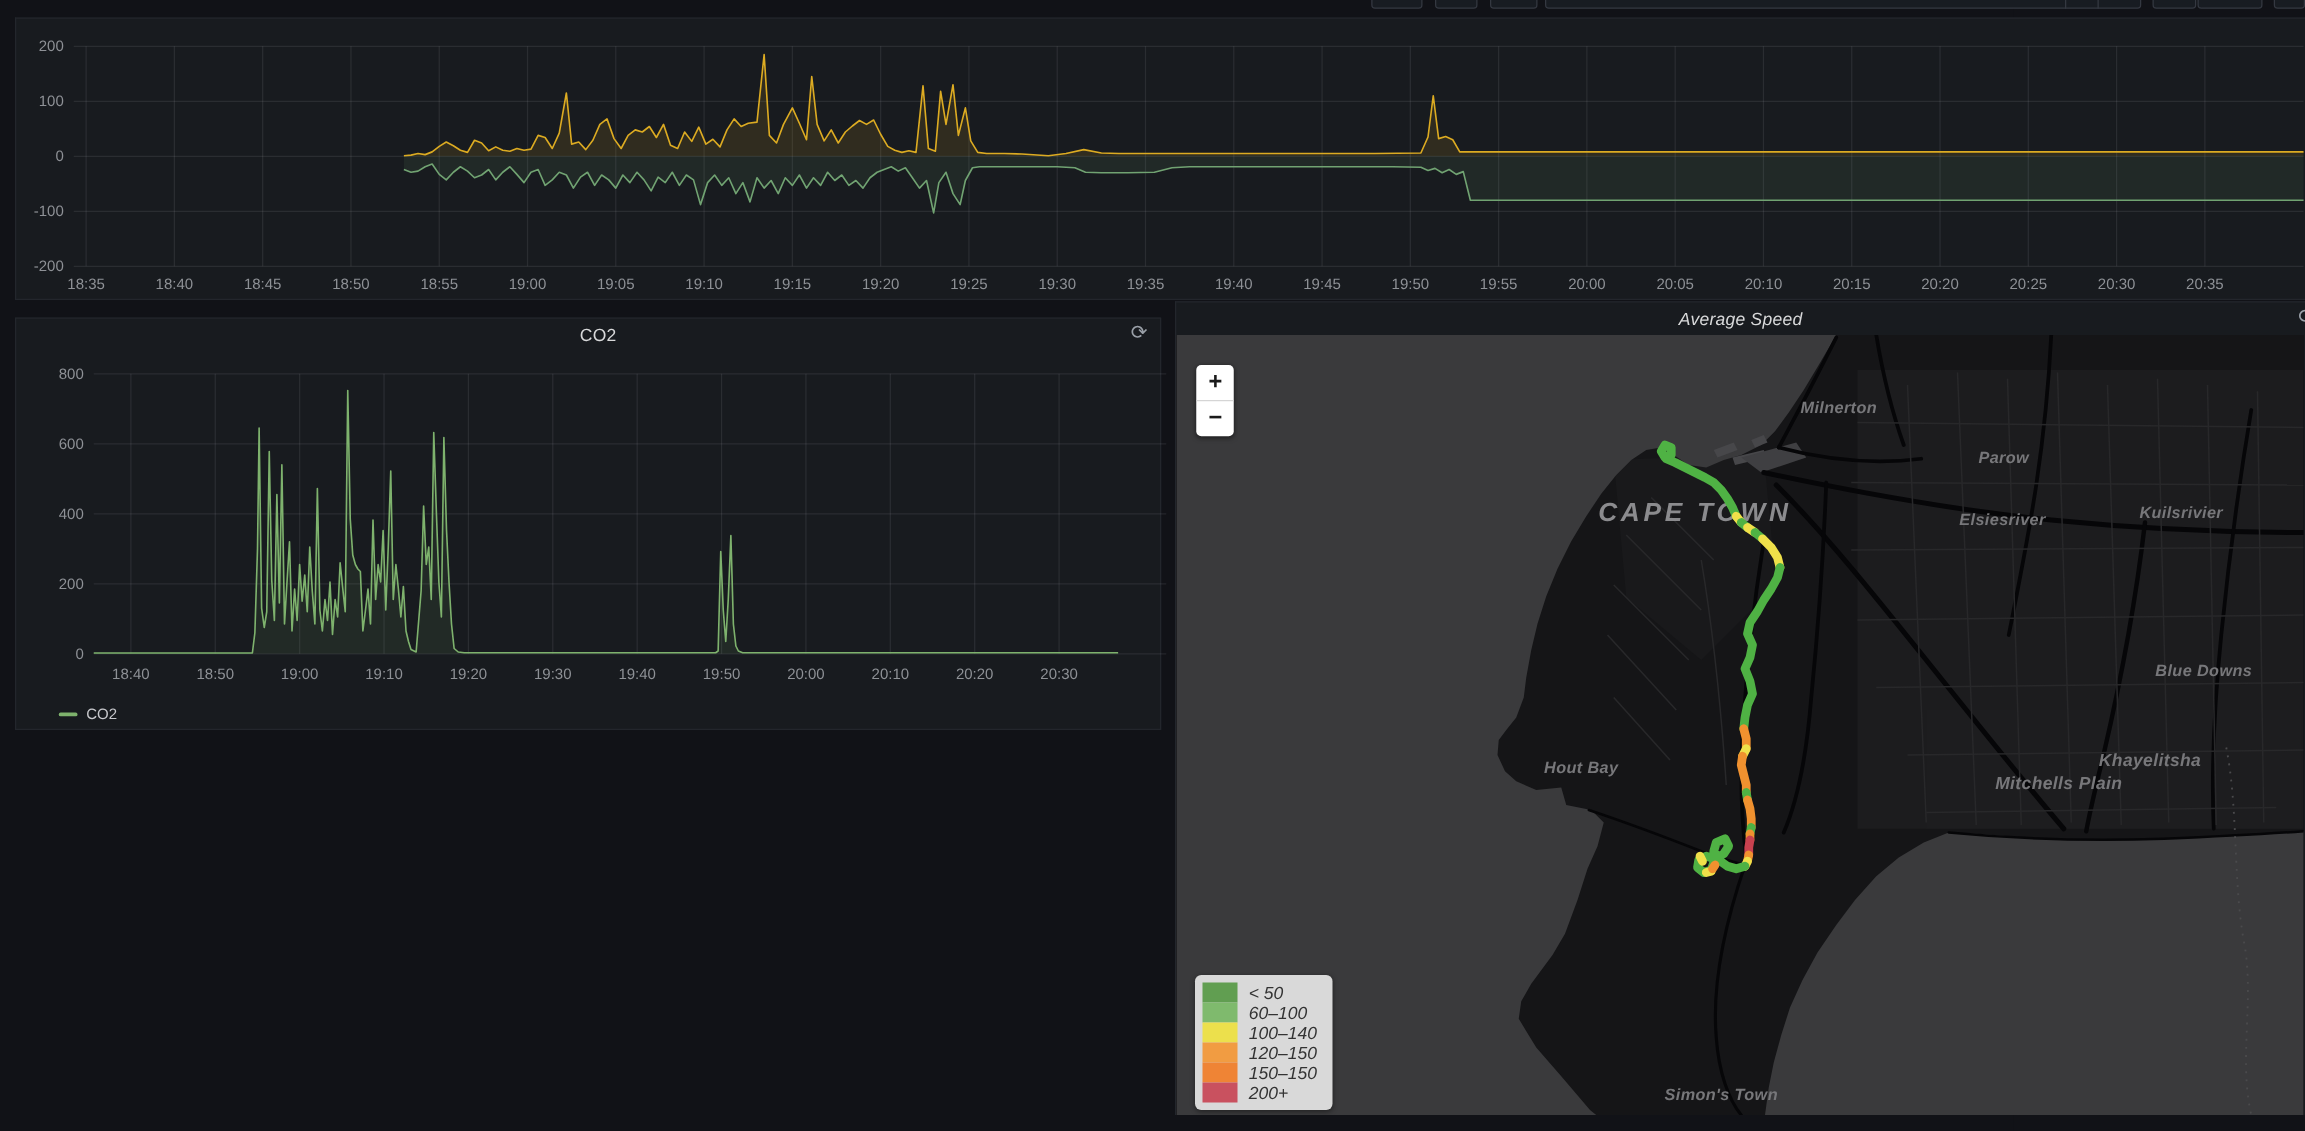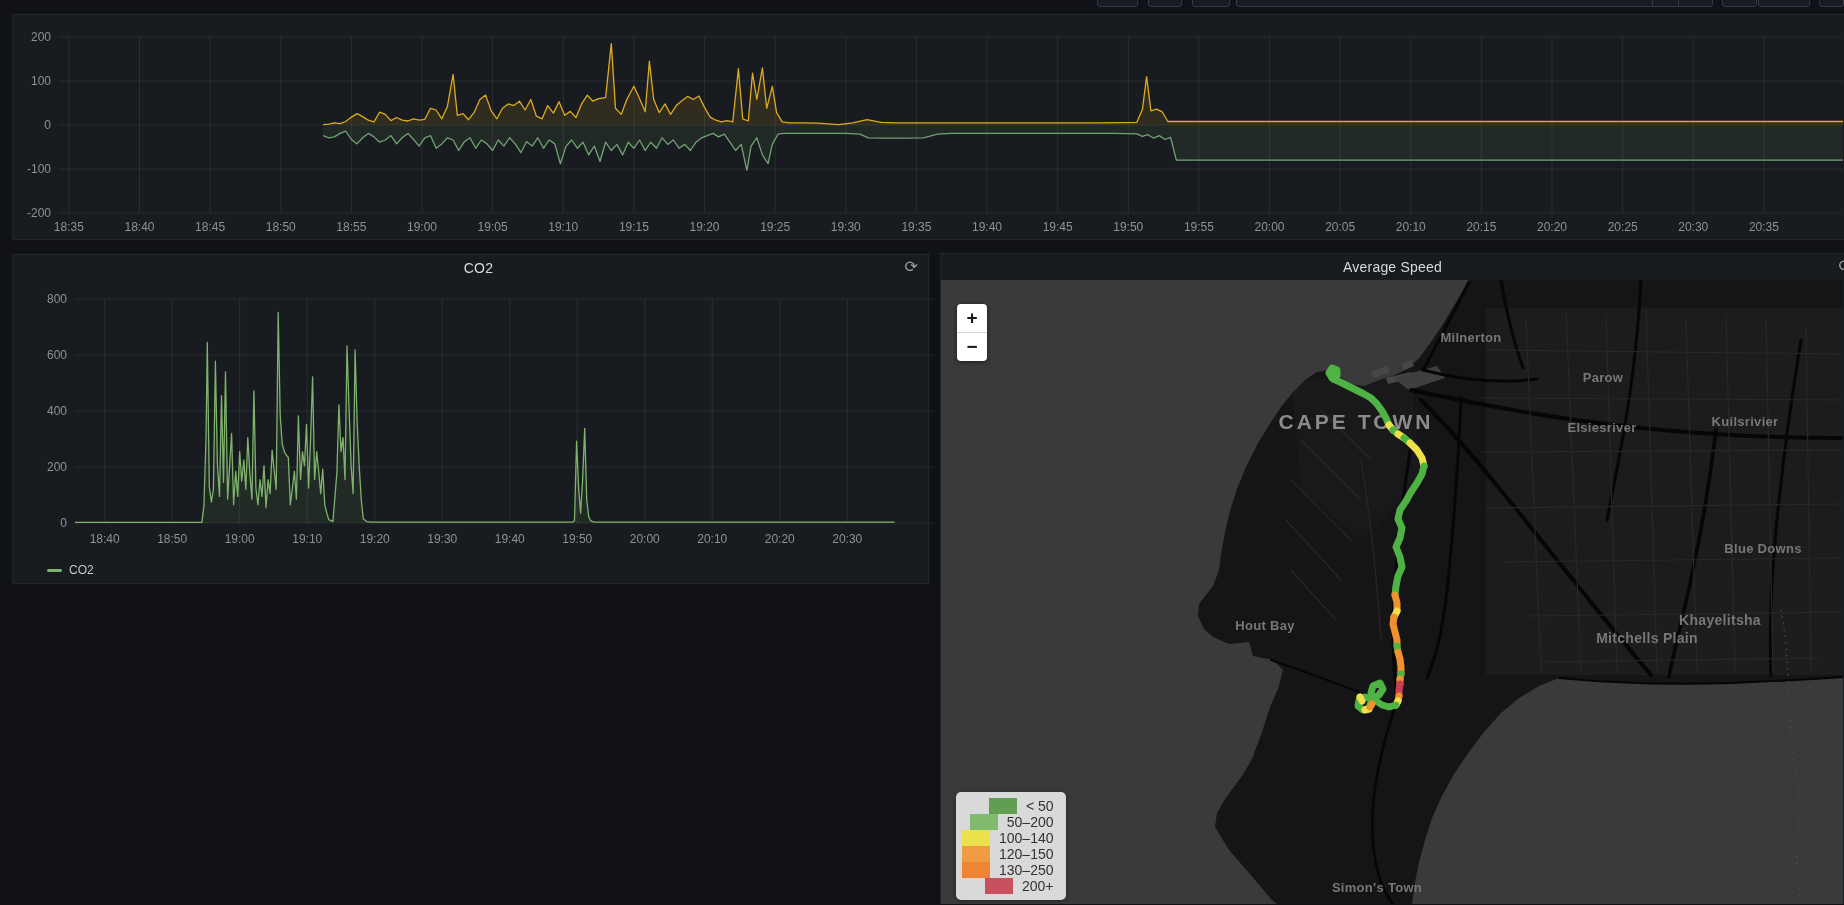--- a/index.html
+++ b/index.html
@@ -19,21 +19,21 @@
   .co2-legend-label{color:#c7c8cc;font-size:12px;}
   
   .map-body{position:relative;width:902px;height:624px;overflow:hidden;background:#151517;}
   .zoomctl{position:absolute;left:16px;top:24px;width:30px;background:#ffffff;border-radius:4px;
     box-shadow:0 1px 4px rgba(0,0,0,.55);overflow:hidden;z-index:30;}
   .zoomctl .zbtn{width:30px;height:28px;display:flex;align-items:center;justify-content:center;
     color:#1a1a1a;font-size:19px;font-weight:700;cursor:pointer;user-select:none;}
   .zoomctl .zsep{height:1px;background:#d5d5d5;}
   .map-legend{position:absolute;left:15px;top:512px;border-radius:5px;padding:6px 12px 6px 6px;
     box-shadow:0 1px 4px rgba(0,0,0,.4);z-index:30;}
-  .ml-row{display:flex;align-items:center;height:16px;justify-content:flex-end;}
+  .ml-row{display:flex;align-items:center;height:16px;}
   .ml-swatch{width:28px;height:16px;flex:0 0 28px;}
   .ml-label{margin-left:9px;color:#333333;font-size:14px;white-space:nowrap;}
 </style>
 </head>
 <body>
 
 <div class="dash">
 
   <div>
     <div class="tb-btn" style="left:1097px;width:41px;"></div>
@@ -158,21 +158,21 @@
         <text x="818.2675059008656" y="262" text-anchor="middle" font-size="12" fill="#8e9196">20:30</text>
         <polygon points="46.0,242 46.0,241.4 62.2,241.4 89.2,241.4 116.2,241.4 143.2,241.4 163.5,241.4 172.9,241.4 174.9,225.2 177.0,158.0 178.3,61.4 180.3,205.6 182.4,221.0 184.4,208.4 186.4,80.2 188.4,183.2 190.5,215.4 192.5,114.6 194.5,201.4 196.5,90.8 198.6,218.2 200.6,184.6 202.6,152.4 204.6,223.8 206.7,190.2 208.7,215.4 210.7,170.6 212.7,200.0 214.8,179.0 216.8,208.4 218.8,156.6 220.8,191.6 222.9,218.2 224.9,109.8 226.9,207.0 228.9,223.8 231.0,198.6 233.0,215.4 235.0,184.6 237.0,226.6 239.1,198.6 241.1,212.6 243.1,169.2 245.1,188.8 247.2,208.4 249.2,31.4 251.2,134.2 253.2,163.0 255.3,170.6 257.3,174.2 259.3,176.2 261.3,223.8 263.4,207.0 265.4,190.2 267.4,218.2 269.4,135.0 271.5,198.6 273.5,170.6 275.5,184.6 277.5,143.4 279.6,207.0 281.6,156.6 283.6,95.8 285.6,198.6 287.7,170.6 289.7,190.2 291.7,212.6 293.7,188.2 295.8,223.8 297.8,232.2 299.8,238.6 303.9,240.6 307.9,191.6 309.9,123.8 312.0,170.6 314.0,156.6 316.0,198.6 318.0,65.0 320.1,128.6 322.1,184.6 324.1,212.6 326.1,69.0 328.2,142.6 330.2,184.6 332.2,218.2 334.3,237.8 337.6,240.6 342.4,241.2 352.5,241.2 372.7,241.2 399.7,241.2 426.7,241.2 453.7,241.2 480.7,241.2 507.7,241.2 534.7,241.2 543.5,241.2 545.5,239.8 547.6,160.2 549.6,207.0 551.6,232.2 553.6,198.6 555.7,147.4 557.7,218.2 559.7,235.8 561.7,239.8 565.1,241.2 575.2,241.2 602.2,241.2 629.3,241.2 656.3,241.2 683.3,241.2 710.3,241.2 737.3,241.2 764.3,241.2 791.3,241.2 818.3,241.2 845.3,241.2 865.5,241.2 865.5,242" fill="rgba(126,178,109,0.10)" stroke="none"></polygon>
         <polyline points="46.0,241.4 62.2,241.4 89.2,241.4 116.2,241.4 143.2,241.4 163.5,241.4 172.9,241.4 174.9,225.2 177.0,158.0 178.3,61.4 180.3,205.6 182.4,221.0 184.4,208.4 186.4,80.2 188.4,183.2 190.5,215.4 192.5,114.6 194.5,201.4 196.5,90.8 198.6,218.2 200.6,184.6 202.6,152.4 204.6,223.8 206.7,190.2 208.7,215.4 210.7,170.6 212.7,200.0 214.8,179.0 216.8,208.4 218.8,156.6 220.8,191.6 222.9,218.2 224.9,109.8 226.9,207.0 228.9,223.8 231.0,198.6 233.0,215.4 235.0,184.6 237.0,226.6 239.1,198.6 241.1,212.6 243.1,169.2 245.1,188.8 247.2,208.4 249.2,31.4 251.2,134.2 253.2,163.0 255.3,170.6 257.3,174.2 259.3,176.2 261.3,223.8 263.4,207.0 265.4,190.2 267.4,218.2 269.4,135.0 271.5,198.6 273.5,170.6 275.5,184.6 277.5,143.4 279.6,207.0 281.6,156.6 283.6,95.8 285.6,198.6 287.7,170.6 289.7,190.2 291.7,212.6 293.7,188.2 295.8,223.8 297.8,232.2 299.8,238.6 303.9,240.6 307.9,191.6 309.9,123.8 312.0,170.6 314.0,156.6 316.0,198.6 318.0,65.0 320.1,128.6 322.1,184.6 324.1,212.6 326.1,69.0 328.2,142.6 330.2,184.6 332.2,218.2 334.3,237.8 337.6,240.6 342.4,241.2 352.5,241.2 372.7,241.2 399.7,241.2 426.7,241.2 453.7,241.2 480.7,241.2 507.7,241.2 534.7,241.2 543.5,241.2 545.5,239.8 547.6,160.2 549.6,207.0 551.6,232.2 553.6,198.6 555.7,147.4 557.7,218.2 559.7,235.8 561.7,239.8 565.1,241.2 575.2,241.2 602.2,241.2 629.3,241.2 656.3,241.2 683.3,241.2 710.3,241.2 737.3,241.2 764.3,241.2 791.3,241.2 818.3,241.2 845.3,241.2 865.5,241.2" fill="none" stroke="#7eb26d" stroke-width="1.3" stroke-linejoin="round"></polyline>
       </svg>
     <div class="co2-legend">
       <span class="co2-swatch" id="co2-swatch" style="background: rgb(126, 178, 109);"></span>
       <span class="co2-legend-label">CO2</span>
     </div>
   </div>
 
-  <div class="panel" style="left:940px;top:253px;width:904px;height:651px;overflow:hidden;border-right:none;border-bottom:none;">
+  <div class="panel" style="left:940px;top:241px;width:904px;height:651px;overflow:hidden;border-right:none;border-bottom:none;font-style:italic;">
     <div class="panel-header">
       <span class="panel-title">Average Speed</span>
       <span class="refresh" style="right:-8px;">⟳</span>
     </div>
     <div class="map-body">
       <svg id="map-svg" width="902" height="624">
 
         <rect id="map-land" x="0" y="0" width="902" height="624" fill="#151517"></rect>
 
         <g>
@@ -273,33 +273,33 @@
         <div class="zsep"></div>
         <div class="zbtn">−</div>
       </div>
       <div class="map-legend" id="map-legend" style="background: rgb(217, 217, 217);">
           <div class="ml-row">
             <div class="ml-swatch" style="background: rgb(97, 158, 81);"></div>
             <div class="ml-label">&lt; 50</div>
           </div>
           <div class="ml-row">
             <div class="ml-swatch" style="background: rgb(127, 186, 109);"></div>
-            <div class="ml-label">50–200</div>
+            <div class="ml-label">60–100</div>
           </div>
           <div class="ml-row">
             <div class="ml-swatch" style="background: rgb(236, 224, 76);"></div>
             <div class="ml-label">100–140</div>
           </div>
           <div class="ml-row">
             <div class="ml-swatch" style="background: rgb(241, 156, 66);"></div>
             <div class="ml-label">120–150</div>
           </div>
           <div class="ml-row">
             <div class="ml-swatch" style="background: rgb(239, 132, 53);"></div>
-            <div class="ml-label">130–250</div>
+            <div class="ml-label">150–150</div>
           </div>
           <div class="ml-row">
             <div class="ml-swatch" style="background: rgb(201, 81, 95);"></div>
             <div class="ml-label">200+</div>
           </div>
         </div>
     </div>
   </div>
 
 </div>

